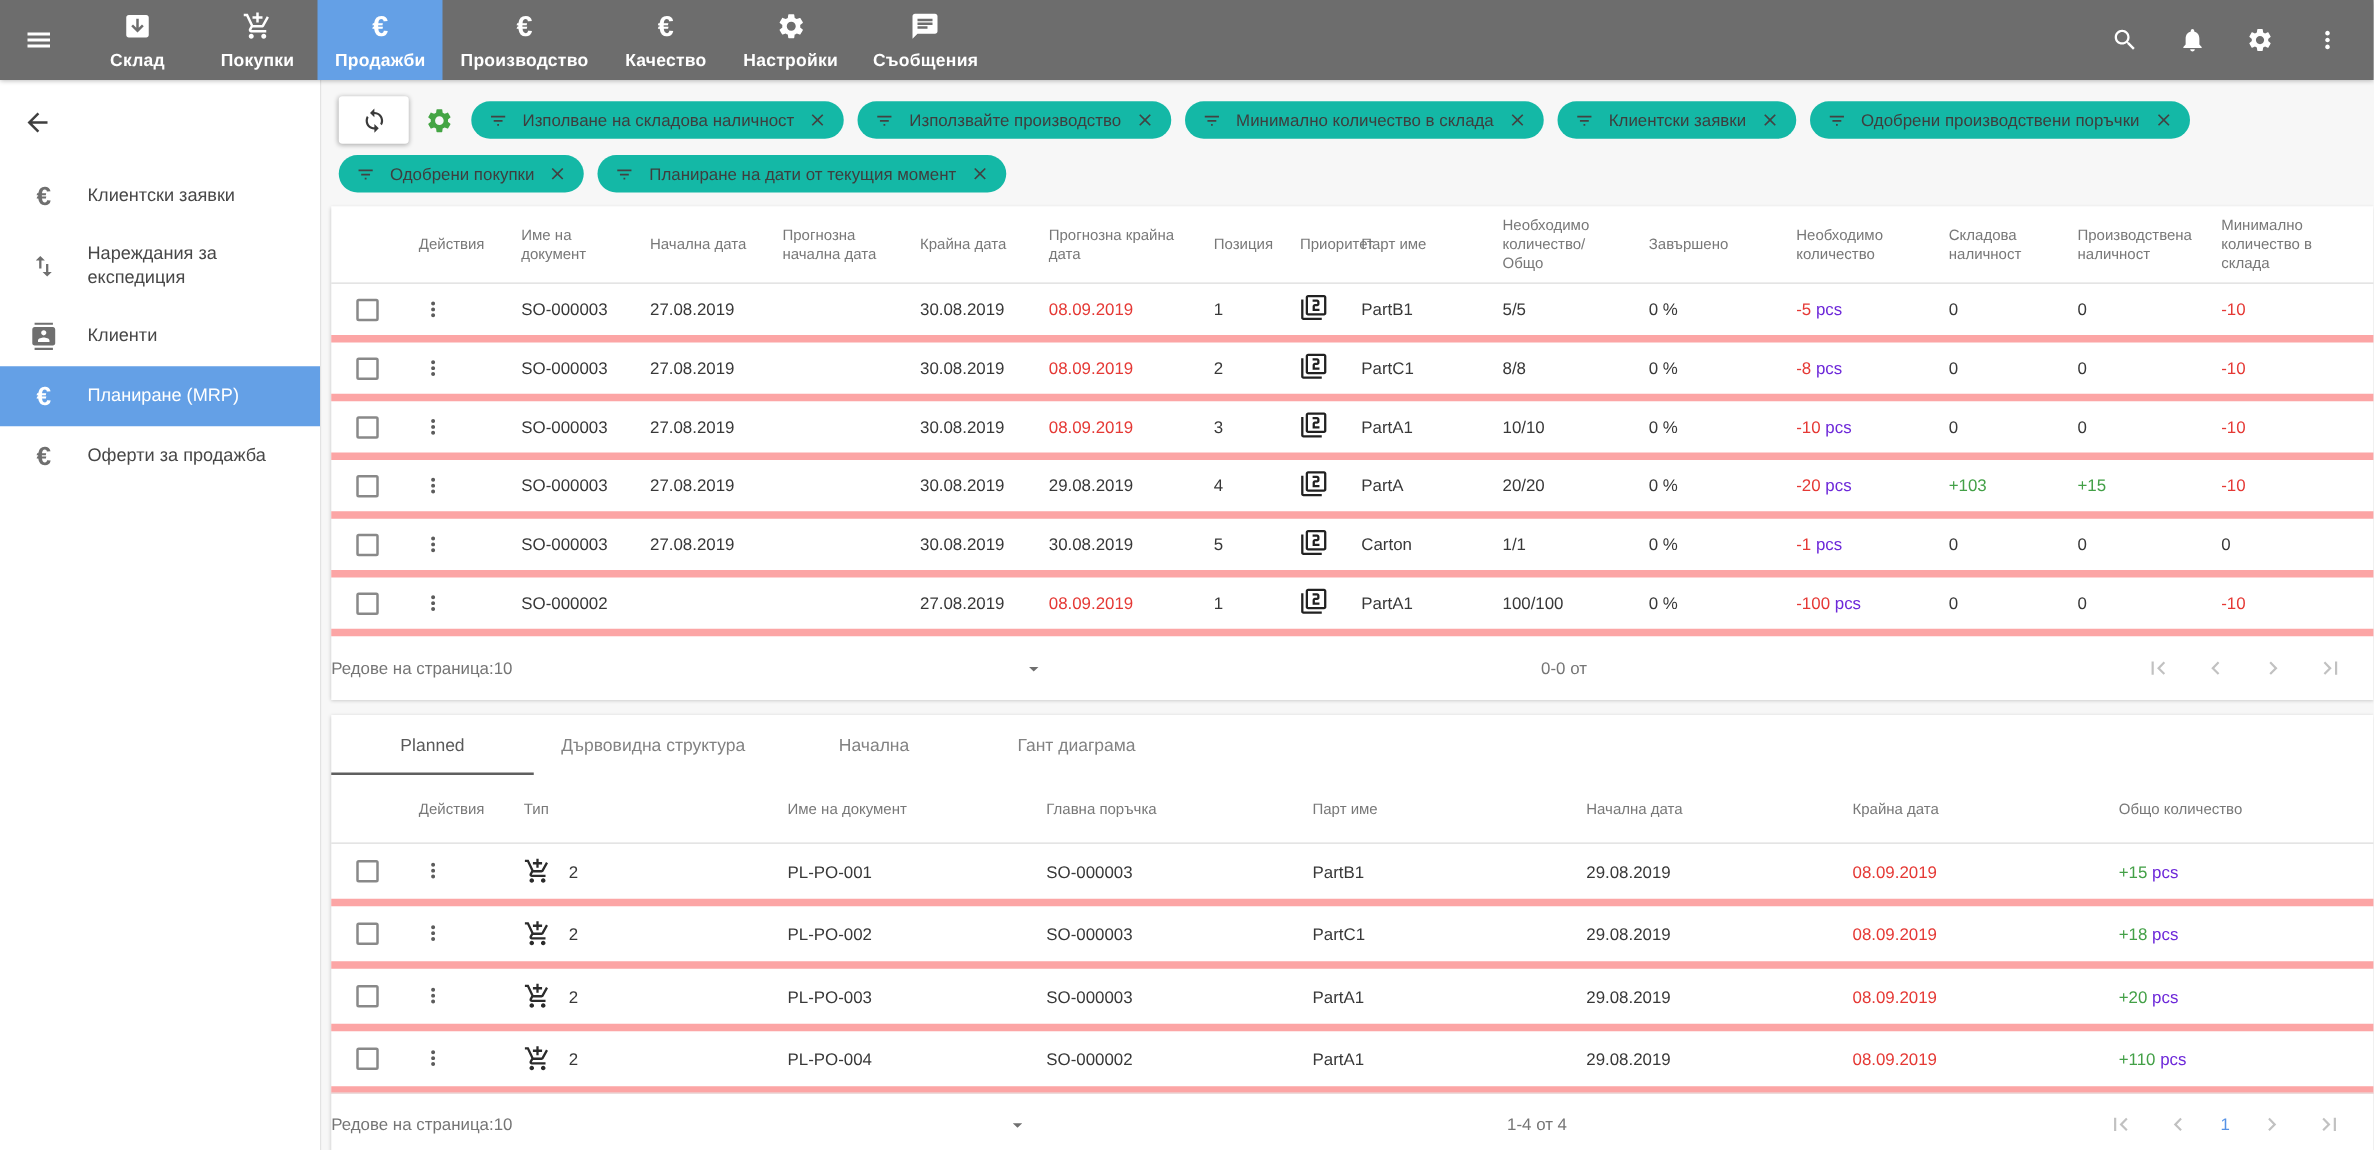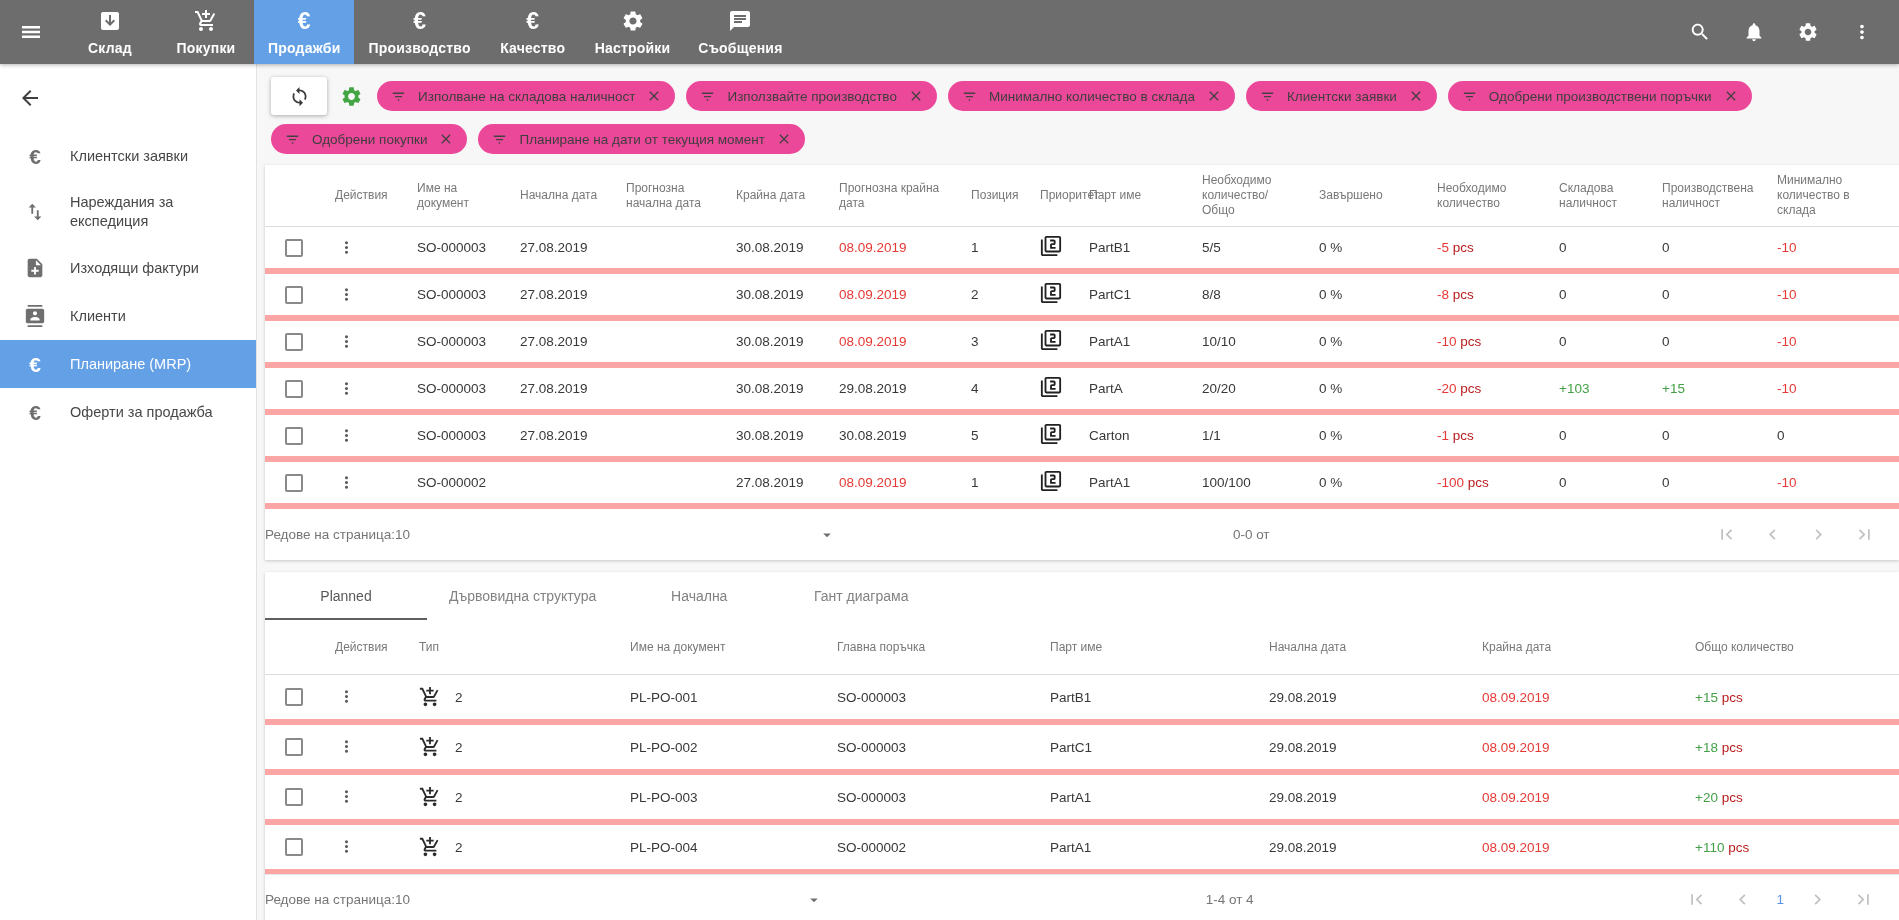--- a/index.html
+++ b/index.html
@@ -46,21 +46,21 @@
   .toolbar-row { display:flex; align-items:center; }
   .toolbar-row + .toolbar-row { margin-top:9px; }
   .refresh-btn { width:56px; height:38px; background:#fff; border:none; border-radius:3px;
                  box-shadow:0 1px 4px rgba(0,0,0,.32); color:#3a3a3a; display:flex;
                  align-items:center; justify-content:center; cursor:pointer; margin-right:13px; }
   .refresh-btn .icon { width:21px; height:21px; }
   .gear-btn { background:none; border:none; color:#44a544; display:flex; align-items:center;
               justify-content:center; cursor:pointer; margin-right:14px; }
   .gear-btn .icon { width:23px; height:23px; }
   .chips { display:flex; gap:11px; flex-wrap:nowrap; }
-  .chip { height:30px; border-radius:15px; background:#ec4899; display:inline-flex;
+  .chip { height:30px; border-radius:15px; background:#14b8a6; display:inline-flex;
           align-items:center; gap:11px; padding:0 13px 0 13px; color:#3e3e3e;
           font-size:13.5px; cursor:pointer; white-space:nowrap; }
   .chip .icon { width:17px; height:17px; color:#424242; }
   .chip-close { background:none; border:none; color:#424242; display:inline-flex; cursor:pointer; padding:0; }
   .chip-close .icon { width:16px; height:16px; }
 
   
   .panel { background:#fff; box-shadow:0 1px 3px rgba(0,0,0,.2); }
   .bottom-panel { margin-top:12px; }
 
@@ -71,21 +71,21 @@
   .thead { border-bottom:1px solid #dcdcdc; min-height:55px; }
   .thead .cell { font-size:12px; color:#787878; line-height:15px; padding:8px 8px 8px 12px; }
   .thead .cell.nowrap { white-space:nowrap; overflow:visible; padding-right:0; }
 
   .tbody .trow { height:47px; border-bottom:6px solid #fca5a5; }
   .bottom-tbody .trow { height:50px; }
   .cell { padding-left:12px; font-size:13.5px; color:#383838; overflow:visible; }
   .cell.neg { color:#e53935; }
   .cell.pos { color:#43a047; }
   span.neg { color:#e53935; } span.pos { color:#43a047; }
-  .unit { color:#b91c1c; }
+  .unit { color:#6d28d9; }
   .c-cb { display:flex; justify-content:center; padding-left:0; }
   .cb { width:18px; height:18px; border:2px solid #898989; border-radius:2px; background:#fff; cursor:pointer; }
   .kebab-btn { background:none; border:none; color:#5c5c5c; cursor:pointer; display:inline-flex; padding:2px; }
   .kebab-btn .icon { width:19px; height:19px; }
   .c-pri .icon { width:22px; height:22px; color:#212121; }
   .type-cell { display:flex; align-items:center; gap:14px; }
   .type-cell .icon { width:22px; height:22px; color:#2b2b2b; }
 
   
   .tabs { height:48px; display:flex; }
@@ -215,28 +215,20 @@
           <span class="icon ">
             <svg viewBox="0 0 24 24" fill-rule="evenodd">
               <path d="M16 17.01V10h-2v7.01h-3L15 21l4-3.99h-3zM9 3L5 6.99h3V14h2V6.99h3L9 3z"></path>
             </svg>
           </span>
           <span class="side-label">Нареждания за експедиция</span>
         </div>
         <div class="side-item">
           <span class="icon ">
             <svg viewBox="0 0 24 24" fill-rule="evenodd">
-              <path d="M14 2H6c-1.1 0-2 .9-2 2v16c0 1.1.9 2 2 2h12c1.1 0 2-.9 2-2V8l-6-6zm2 14h-3v3h-2v-3H8v-2h3v-3h2v3h3v2zm-3-7V3.5L18.5 9H13z"></path>
-            </svg>
-          </span>
-          <span class="side-label">Изходящи фактури</span>
-        </div>
-        <div class="side-item">
-          <span class="icon ">
-            <svg viewBox="0 0 24 24" fill-rule="evenodd">
               <path d="M20 0H4v2h16V0zM4 24h16v-2H4v2zM20 4H4c-1.1 0-2 .9-2 2v12c0 1.1.9 2 2 2h16c1.1 0 2-.9 2-2V6c0-1.1-.9-2-2-2zm-8 2.75c1.24 0 2.25 1.01 2.25 2.25s-1.01 2.25-2.25 2.25S9.75 10.24 9.75 9 10.76 6.75 12 6.75zM17 17H7v-1.5c0-1.67 3.33-2.5 5-2.5s5 .83 5 2.5V17z"></path>
             </svg>
           </span>
           <span class="side-label">Клиенти</span>
         </div>
         <div class="side-item active">
           <span class="icon euro ">€</span>
           <span class="side-label">Планиране (MRP)</span>
         </div>
         <div class="side-item">

